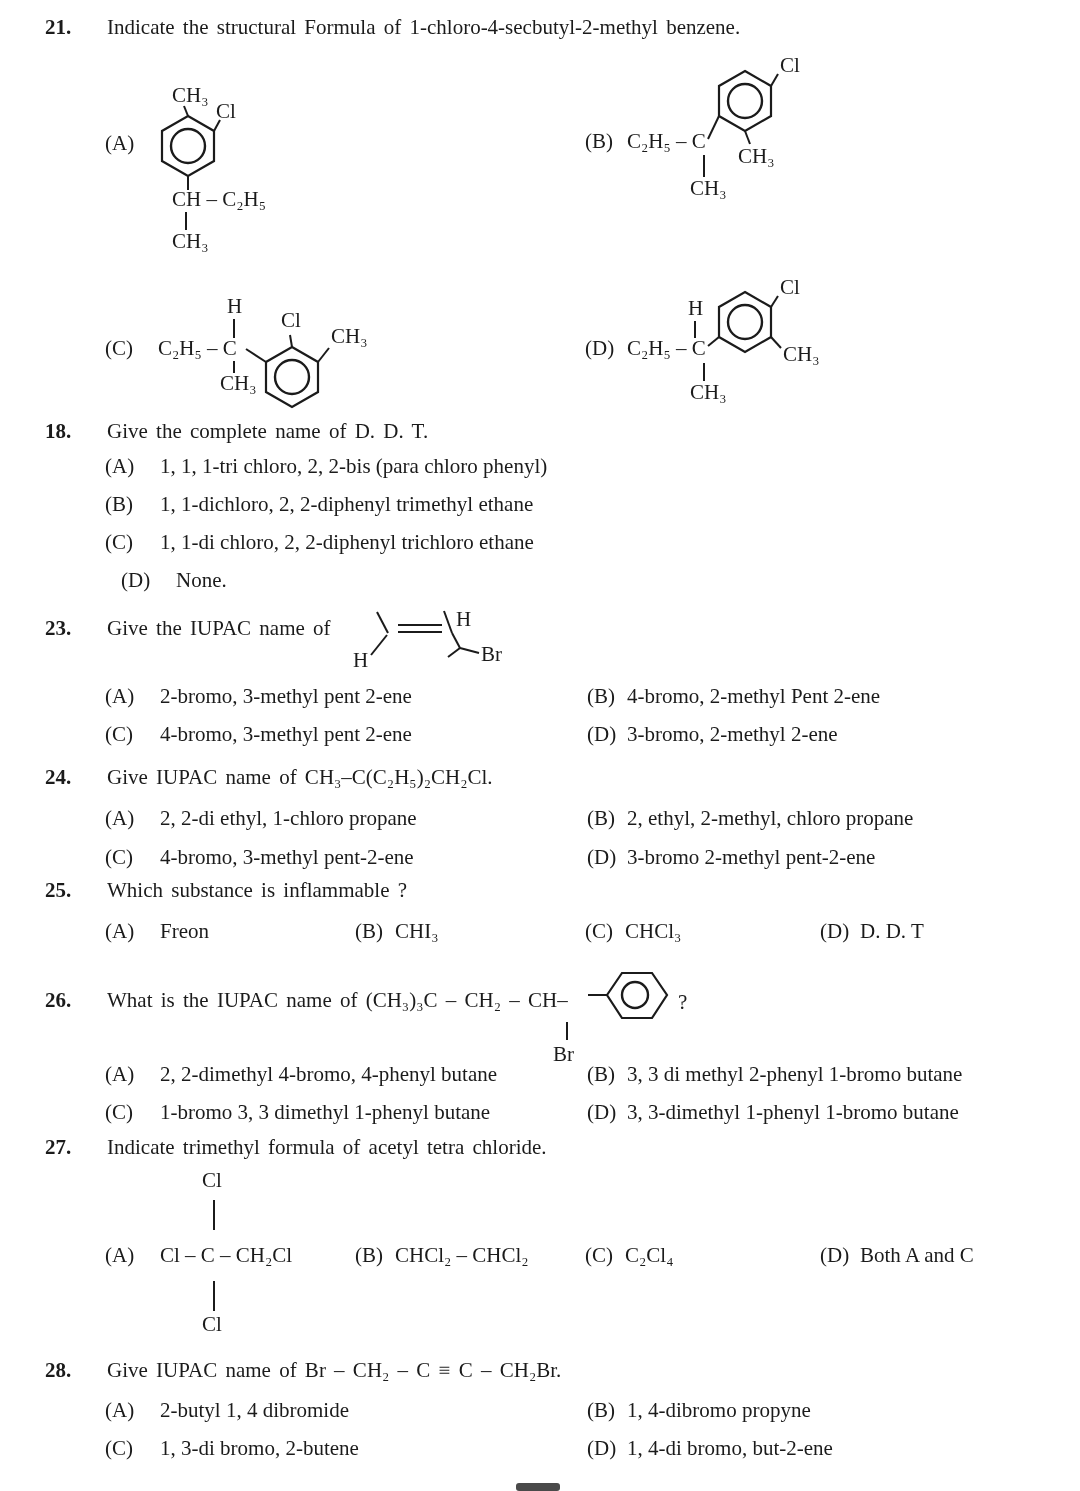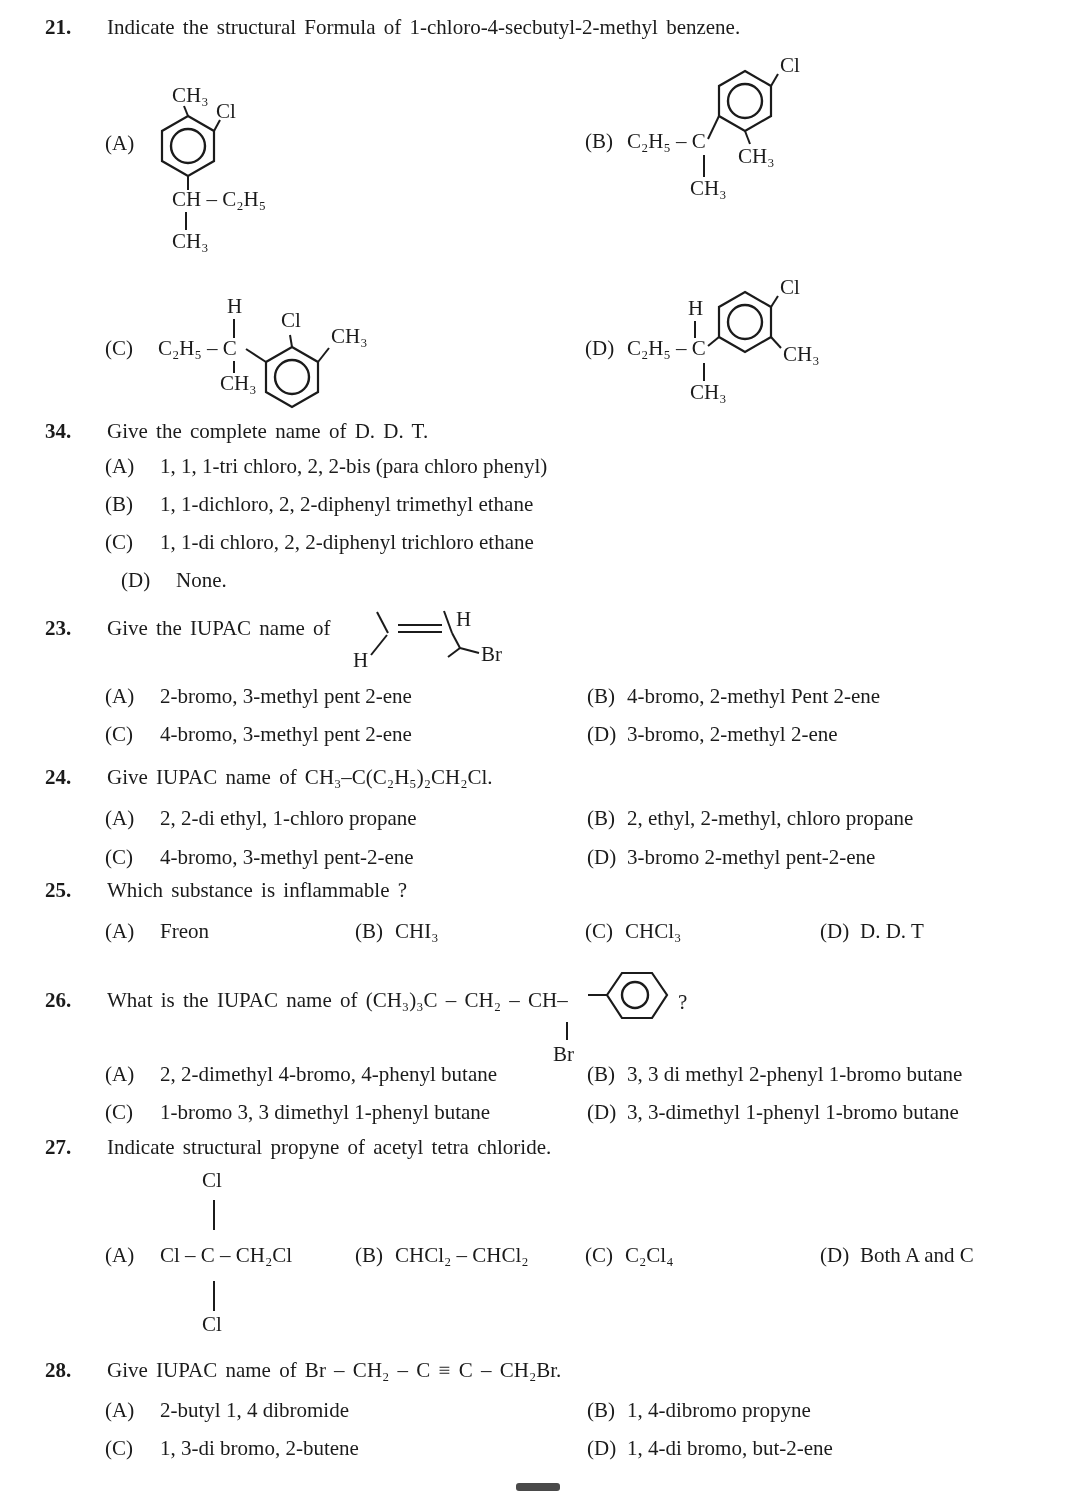--- a/index.html
+++ b/index.html
@@ -79,21 +79,21 @@
     <polygon points="165,19 191,34 191,64 165,79 139,64 139,34"></polygon>
     <circle cx="165" cy="49" r="17"></circle>
     <line x1="191" y1="34" x2="198" y2="23"></line>
     <text x="200" y="21">Cl</text>
     <line x1="191" y1="64" x2="201" y2="75"></line>
     <text x="203" y="88">CH₃</text>
     <line x1="124" y1="90" x2="124" y2="108"></line>
     <text x="110" y="126">CH₃</text>
   </svg>
 
-  <div class="abs qnum" style="left:45px;top:419px">34.</div>
+  <div class="abs qnum" style="left:45px;top:419px">18.</div>
   <div class="abs qtext" style="left:107px;top:419px">Give the complete name of D. D. T.</div>
   <div class="abs" style="left:105px;top:454px"><span class="ol">(A)</span><span>1, 1, 1-tri chloro, 2, 2-bis (para chloro phenyl)</span></div>
   <div class="abs" style="left:105px;top:492px"><span class="ol">(B)</span><span>1, 1-dichloro, 2, 2-diphenyl trimethyl ethane</span></div>
   <div class="abs" style="left:105px;top:530px"><span class="ol">(C)</span><span>1, 1-di chloro, 2, 2-diphenyl trichloro ethane</span></div>
   <div class="abs" style="left:121px;top:568px"><span class="ol">(D)</span><span>None.</span></div>
 
   <div class="abs qnum" style="left:45px;top:616px">23.</div>
   <div class="abs qtext" style="left:107px;top:616px">Give the IUPAC name of</div>
 
   <svg class="struct" style="left:340px;top:593px" width="200" height="90" viewBox="0 0 200 90">
@@ -140,21 +140,21 @@
   <div class="abs" style="left:678px;top:990px">?</div>
   <div class="vbar" style="left:566px;top:1022px;height:18px"></div>
   <div class="abs" style="left:553px;top:1042px">Br</div>
 
   <div class="abs" style="left:105px;top:1062px"><span class="ol">(A)</span><span>2, 2-dimethyl 4-bromo, 4-phenyl butane</span></div>
   <div class="abs" style="left:587px;top:1062px"><span class="olr">(B)</span><span>3, 3 di methyl 2-phenyl 1-bromo butane</span></div>
   <div class="abs" style="left:105px;top:1100px"><span class="ol">(C)</span><span>1-bromo 3, 3 dimethyl 1-phenyl butane</span></div>
   <div class="abs" style="left:587px;top:1100px"><span class="olr">(D)</span><span>3, 3-dimethyl 1-phenyl 1-bromo butane</span></div>
 
   <div class="abs qnum" style="left:45px;top:1135px">27.</div>
-  <div class="abs qtext" style="left:107px;top:1135px">Indicate structural propyne of acetyl tetra chloride.</div>
+  <div class="abs qtext" style="left:107px;top:1135px">Indicate trimethyl formula of acetyl tetra chloride.</div>
 
   <div class="abs" style="left:202px;top:1168px">Cl</div>
   <div class="vbar" style="left:213px;top:1200px;height:30px"></div>
   <div class="abs" style="left:105px;top:1243px"><span class="ol">(A)</span><span>Cl – C – CH₂Cl</span></div>
   <div class="abs" style="left:355px;top:1243px"><span class="olr">(B)</span><span>CHCl₂ – CHCl₂</span></div>
   <div class="abs" style="left:585px;top:1243px"><span class="olr">(C)</span><span>C₂Cl₄</span></div>
   <div class="abs" style="left:820px;top:1243px"><span class="olr">(D)</span><span>Both A and C</span></div>
   <div class="vbar" style="left:213px;top:1281px;height:30px"></div>
   <div class="abs" style="left:202px;top:1312px">Cl</div>
 

